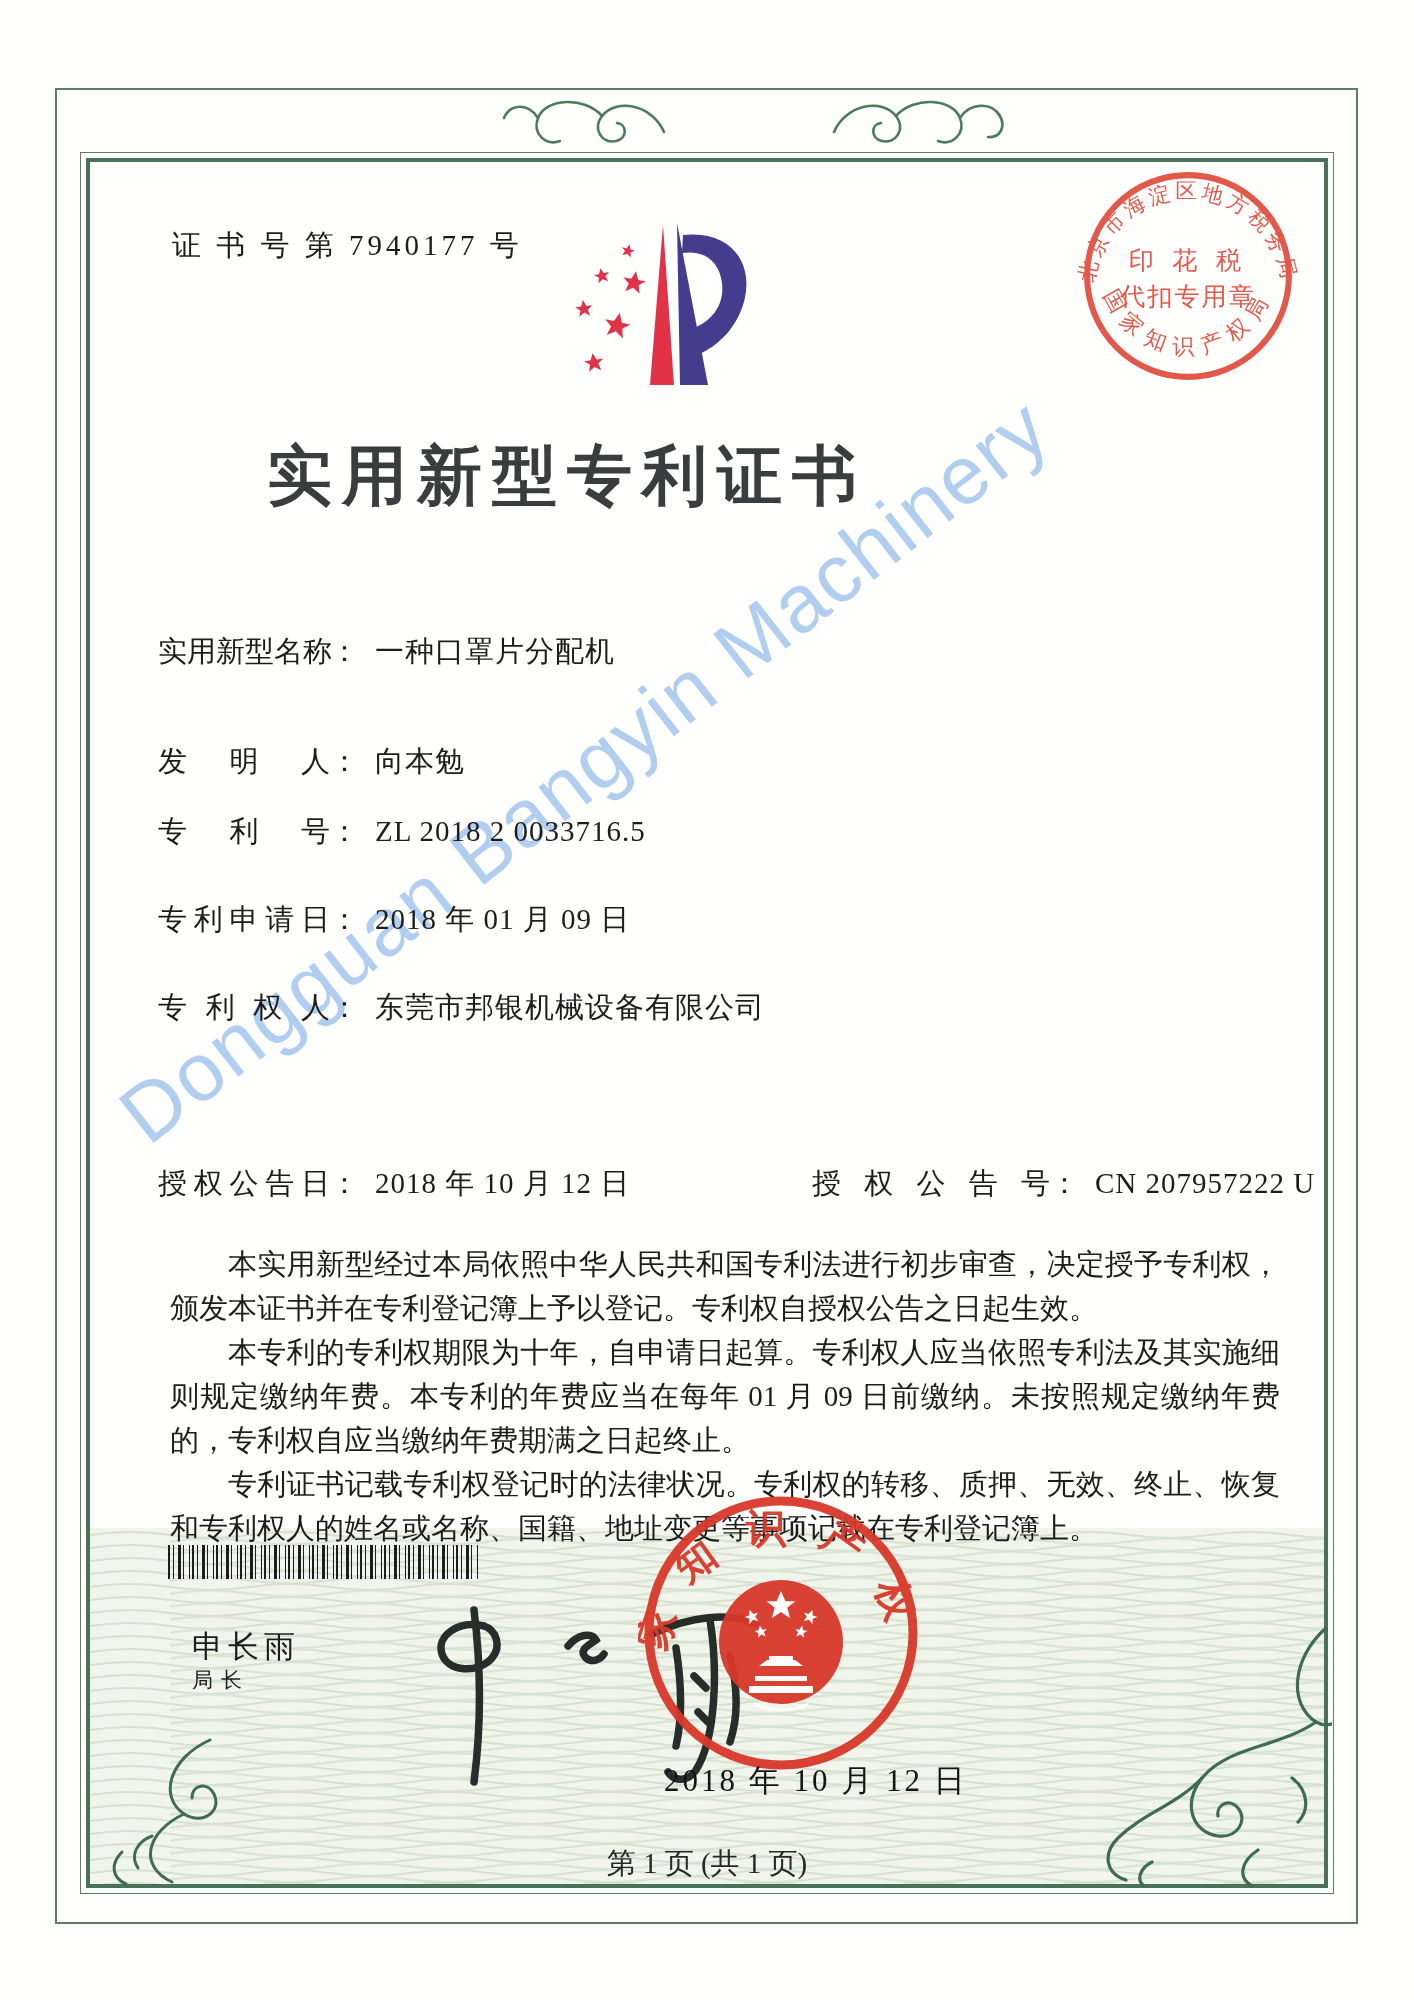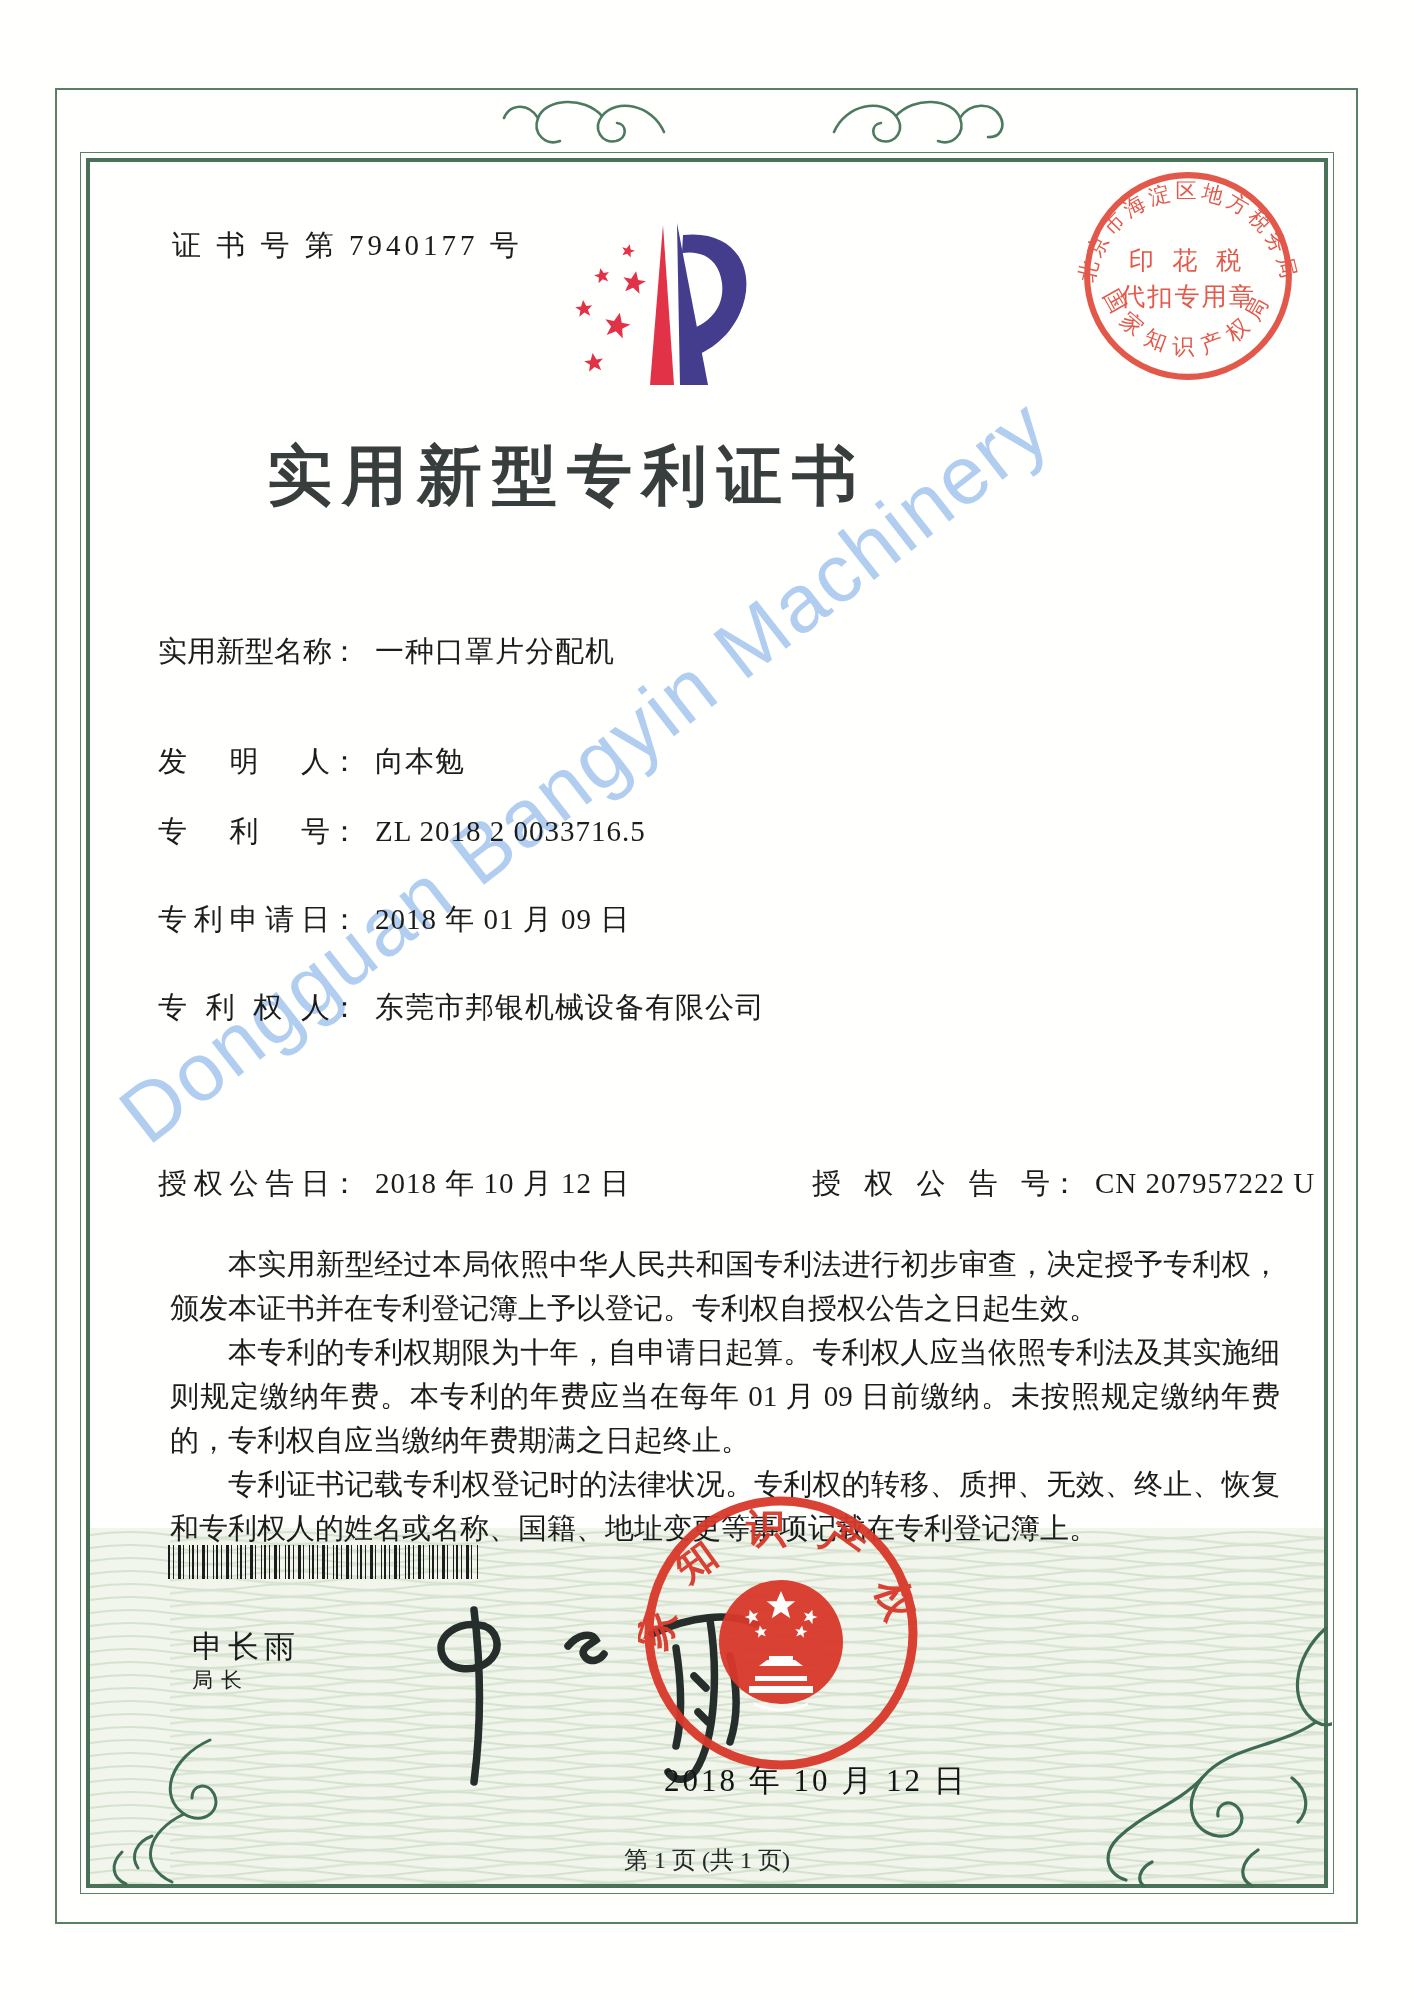--- a/index.html
+++ b/index.html
@@ -32,21 +32,21 @@
   
   .wave-sec{position:absolute;left:90px;right:90px;top:1528px;height:358px;z-index:0;}
   .barcode{position:absolute;left:168px;top:1545px;width:310px;height:34px;z-index:3;
     background:
       repeating-linear-gradient(90deg,#1d1d1d 0 2px,rgba(0,0,0,0) 2px 5px,#1d1d1d 5px 6px,rgba(0,0,0,0) 6px 10px,#1d1d1d 10px 13px,rgba(0,0,0,0) 13px 15px,#1d1d1d 15px 16px,rgba(0,0,0,0) 16px 21px,#1d1d1d 21px 22px,rgba(0,0,0,0) 22px 24px);}
   .post{position:absolute;left:192px;top:1666px;font-size:21px;letter-spacing:8px;z-index:3;}
   .pname{position:absolute;left:192px;top:1626px;font-size:31px;letter-spacing:5px;z-index:3;}
   .sig{position:absolute;left:400px;top:1600px;z-index:3;}
   .seal{position:absolute;left:638px;top:1490px;z-index:3;opacity:.95;}
   .sealdate{position:absolute;left:664px;top:1760px;font-size:31px;letter-spacing:3px;z-index:4;color:#141414;}
-  .footer{position:absolute;left:86px;right:86px;top:1844px;text-align:center;font-size:24px;z-index:3;color:#242a27;}
+  .footer{position:absolute;left:86px;right:86px;top:1844px;text-align:center;font-size:29px;z-index:3;color:#242a27;}
   .orn{position:absolute;z-index:3;}
   svg text{font-family:"Liberation Serif","DejaVu Serif",serif;}
 </style>
 </head>
 <body>
 
 <svg width="0" height="0" style="position:absolute" aria-hidden="true">
   <defs>
     <path id="st5" d="M0,-10 L2.94,-3.09 L9.51,-3.09 L4.19,1.18 L6.12,8.09 L0,4 L-6.12,8.09 L-4.19,1.18 L-9.51,-3.09 L-2.94,-3.09 Z"></path>
   </defs>

